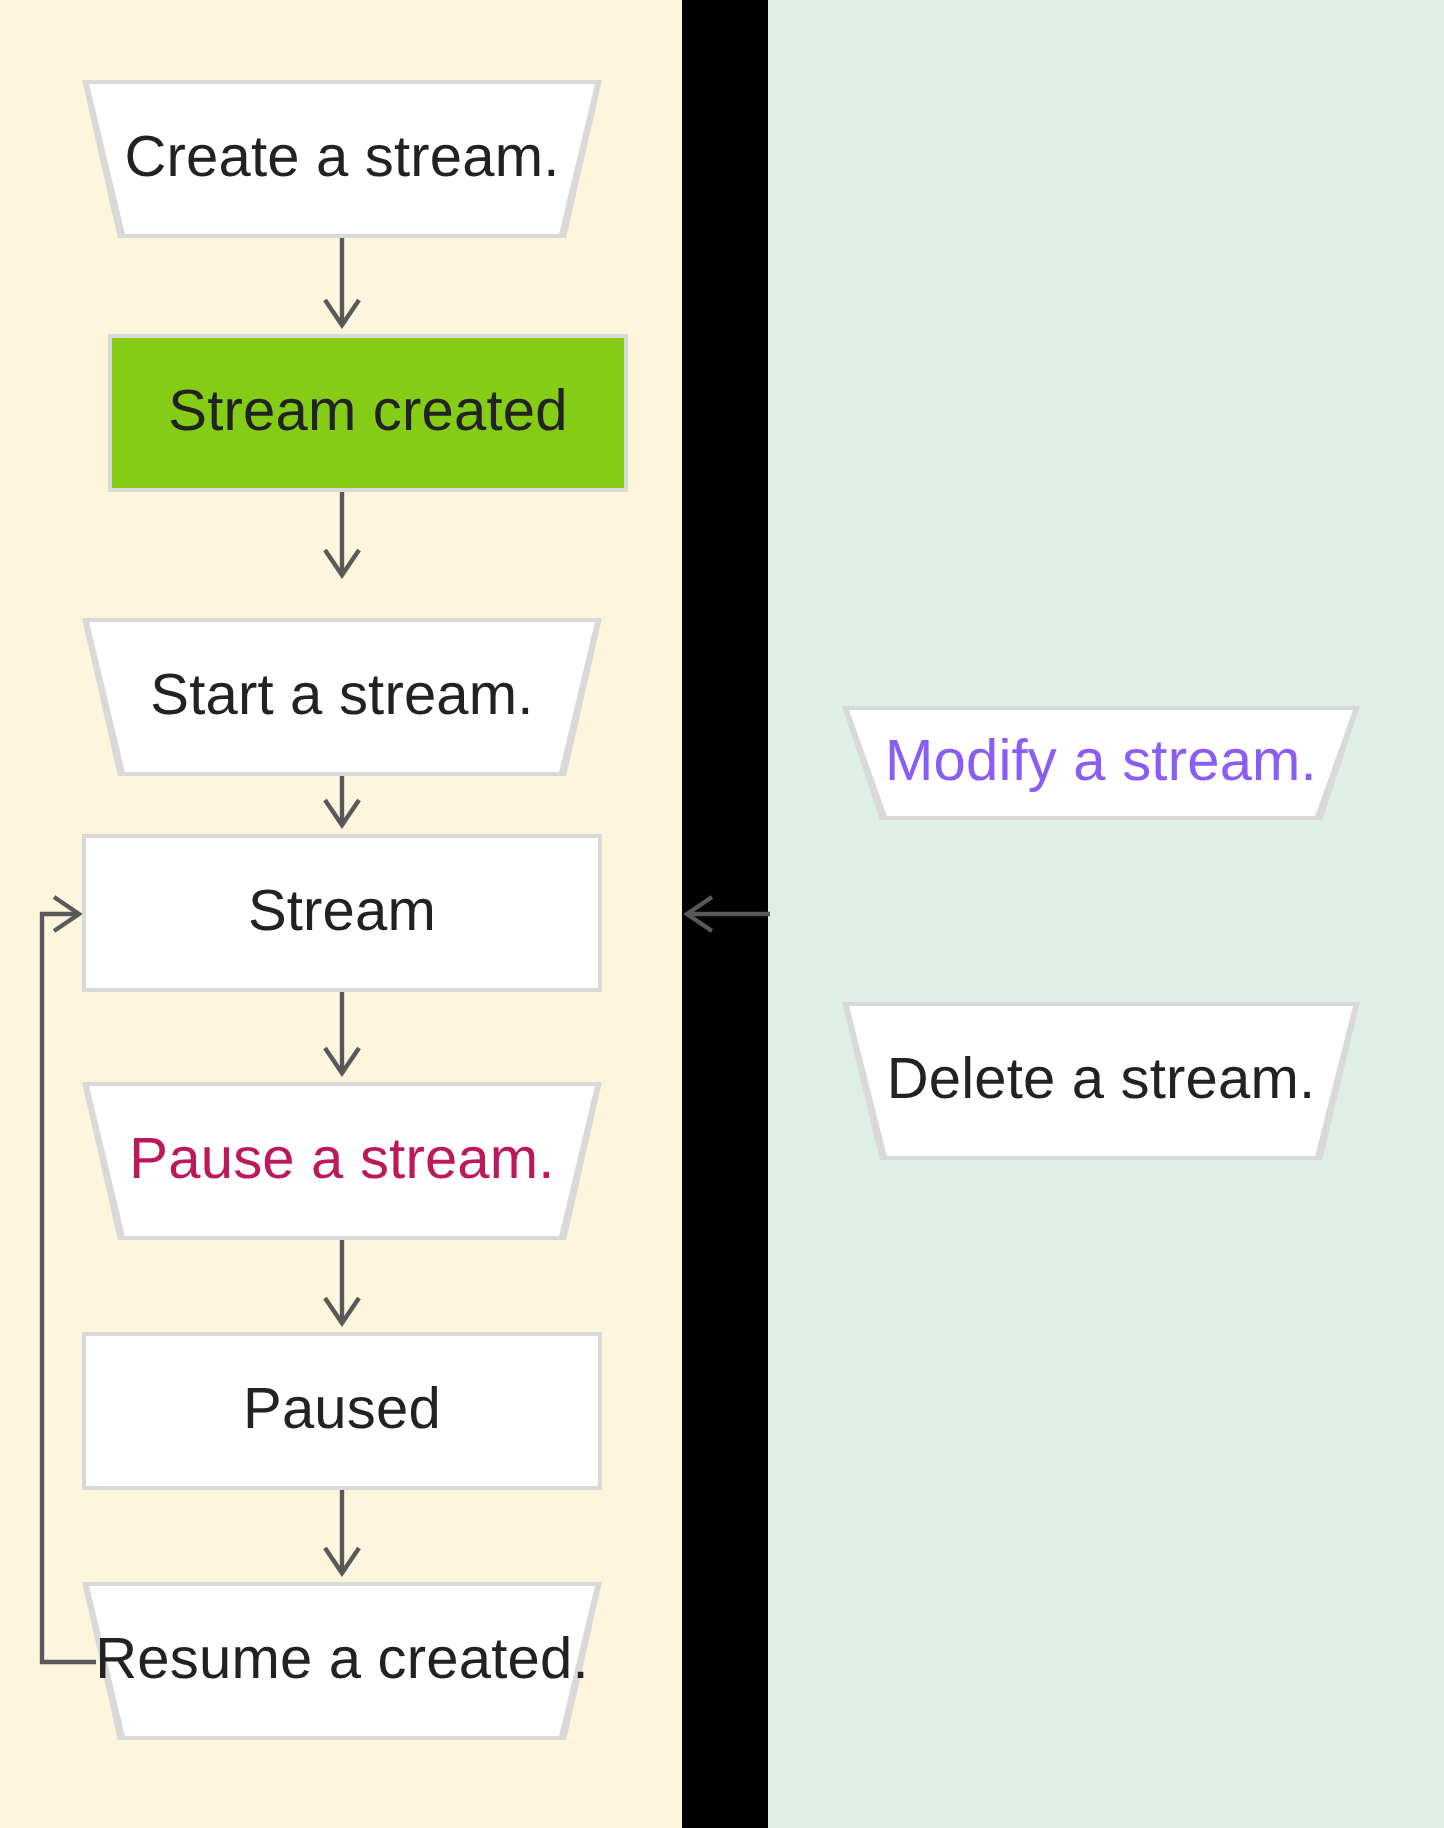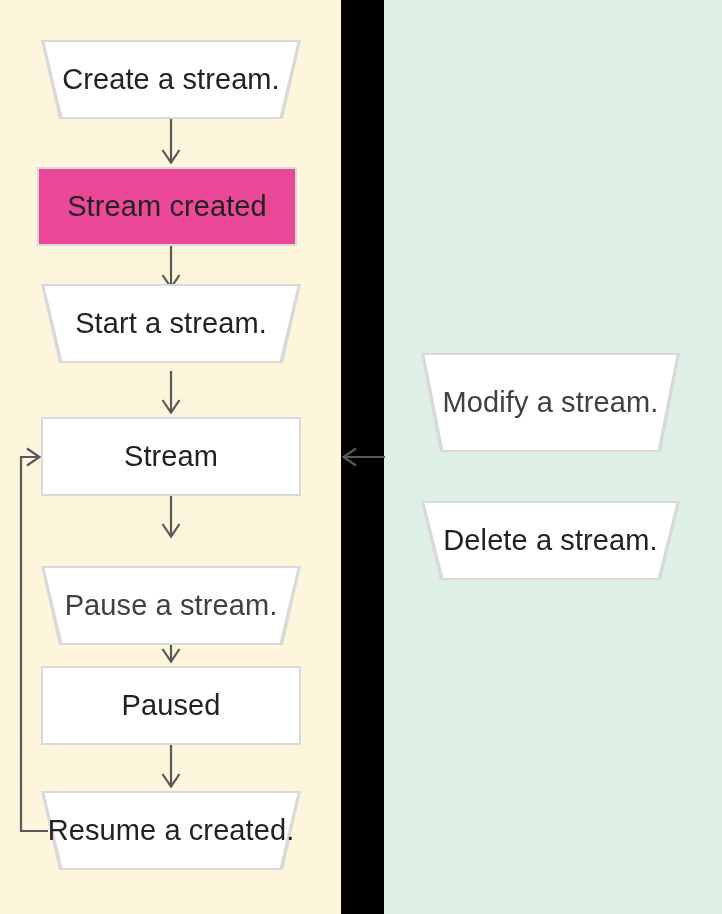--- a/index.html
+++ b/index.html
@@ -148,51 +148,51 @@
       </g>
     </g>
   </svg>
 
   <div class="node trap" id="n-create" style="left: 41px; top: 40px; width: 260px; height: 79px; color: rgb(34, 34, 34);">
     <span class="trap-fill" style="background: rgb(217, 217, 217);"></span>
     <span class="trap-inner" style="background: rgb(255, 255, 255);"></span>
     <span class="node-label">Create a stream.</span>
   </div>
 
-  <div class="node rect" id="n-created" style="left: 37px; top: 167px; width: 260px; height: 79px; color: rgb(34, 34, 34); background: #ec4899; border-color: rgb(217, 217, 217);">
+  <div class="node rect" id="n-created" style="left: 54px; top: 167px; width: 260px; height: 79px; color: rgb(34, 34, 34); background: #84cc16; border-color: rgb(217, 217, 217);">
     <span class="node-label">Stream created</span>
   </div>
 
-  <div class="node trap" id="n-start" style="left: 41px; top: 284px; width: 260px; height: 79px; color: rgb(34, 34, 34);">
+  <div class="node trap" id="n-start" style="left: 41px; top: 309px; width: 260px; height: 79px; color: rgb(34, 34, 34);">
     <span class="trap-fill" style="background: rgb(217, 217, 217);"></span>
     <span class="trap-inner" style="background: rgb(255, 255, 255);"></span>
     <span class="node-label">Start a stream.</span>
   </div>
 
   <div class="node rect" id="n-running" style="left: 41px; top: 417px; width: 260px; height: 79px; color: rgb(34, 34, 34); background: rgb(255, 255, 255); border-color: rgb(217, 217, 217);">
     <span class="node-label">Stream</span>
   </div>
 
-  <div class="node trap" id="n-pause" style="left: 41px; top: 566px; width: 260px; height: 79px; color: #404040;">
+  <div class="node trap" id="n-pause" style="left: 41px; top: 541px; width: 260px; height: 79px; color: #be185d;">
     <span class="trap-fill" style="background: rgb(217, 217, 217);"></span>
     <span class="trap-inner" style="background: rgb(255, 255, 255);"></span>
     <span class="node-label">Pause a stream.</span>
   </div>
 
   <div class="node rect" id="n-paused" style="left: 41px; top: 666px; width: 260px; height: 79px; color: rgb(34, 34, 34); background: rgb(255, 255, 255); border-color: rgb(217, 217, 217);">
     <span class="node-label">Paused</span>
   </div>
 
   <div class="node trap" id="n-resume" style="left: 41px; top: 791px; width: 260px; height: 79px; color: rgb(34, 34, 34);">
     <span class="trap-fill" style="background: rgb(217, 217, 217);"></span>
     <span class="trap-inner" style="background: rgb(255, 255, 255);"></span>
     <span class="node-label">Resume a created.</span>
   </div>
 
-  <div class="node trap trap-right" id="n-modify" style="left: 421px; top: 353px; width: 259px; height: 99px; color: #404040;">
+  <div class="node trap trap-right" id="n-modify" style="left: 421px; top: 353px; width: 259px; height: 57px; color: #8b5cf6;">
     <span class="trap-fill" style="background: rgb(217, 217, 217);"></span>
     <span class="trap-inner" style="background: rgb(255, 255, 255);"></span>
     <span class="node-label">Modify a stream.</span>
   </div>
 
   <div class="node trap trap-right" id="n-delete" style="left: 421px; top: 501px; width: 259px; height: 79px; color: rgb(34, 34, 34);">
     <span class="trap-fill" style="background: rgb(217, 217, 217);"></span>
     <span class="trap-inner" style="background: rgb(255, 255, 255);"></span>
     <span class="node-label">Delete a stream.</span>
   </div>

